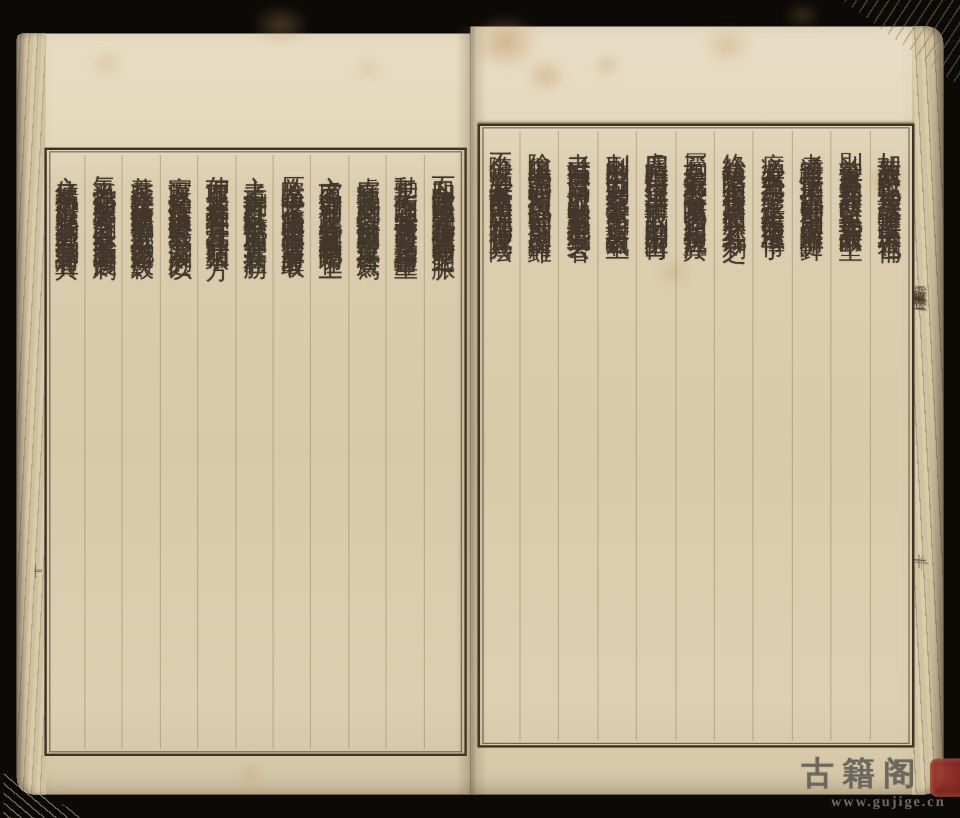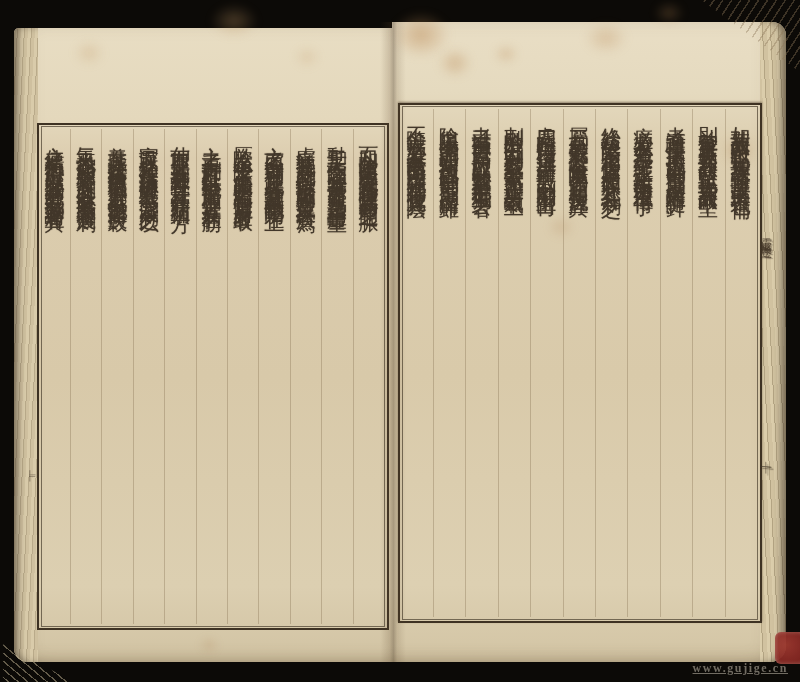--- a/index.html
+++ b/index.html
@@ -125,21 +125,20 @@
     color:rgba(104,99,90,.92);
     text-shadow:0 0 1px rgba(104,99,90,.5);
     white-space:nowrap;
   }
   .wm-url{
     position:absolute;right:12px;bottom:6px;
     font-size:12px;font-weight:bold;letter-spacing:1.6px;
     color:rgba(128,122,112,.88);
     font-family:"Liberation Serif","DejaVu Serif",serif;
     white-space:nowrap;
-    text-decoration:underline;
   }
   .wm-seal{
     position:absolute;right:-5px;bottom:18px;width:30px;height:32px;
     border-radius:6px;
     background:radial-gradient(circle at 40% 40%,#a03a30 0%,#8d2b26 55%,#7c241f 100%);
     box-shadow:inset 0 0 4px rgba(255,230,210,.35);
     opacity:.92;
   }
 </style>
 </head>
@@ -199,17 +198,18 @@
     </div>
   </div>
 
   <div class="gutter"></div>
 
   <div class="fold-title">靈樞卷二</div>
   <div class="fold-pagemark">十一</div>
   <div class="left-fold-mark">十一</div>
 
   <div class="watermark">
+    <span class="wm-name">古籍阁</span>
     <span class="wm-url">www.gujige.cn</span>
     <span class="wm-seal"></span>
   </div>
 
 </div>
 
 </body></html>

